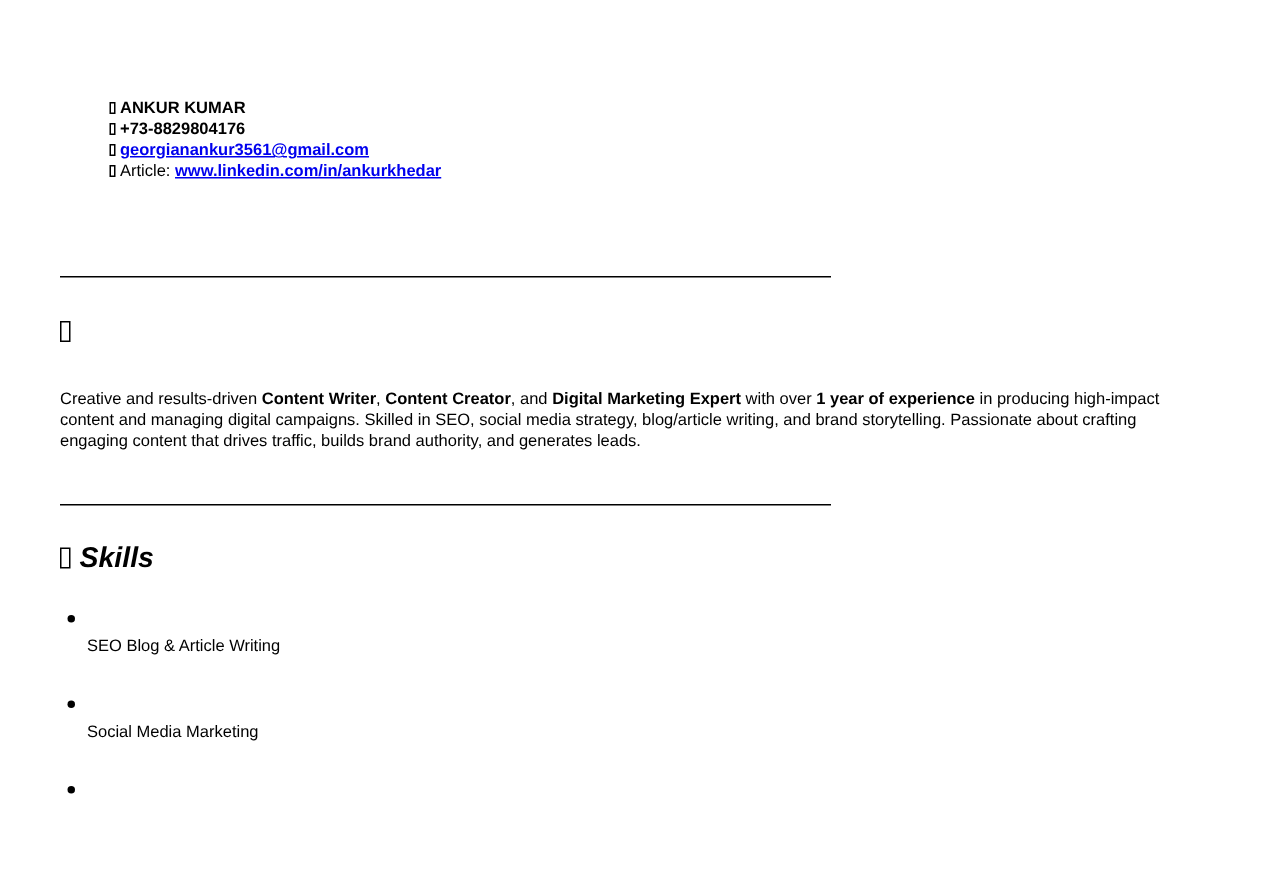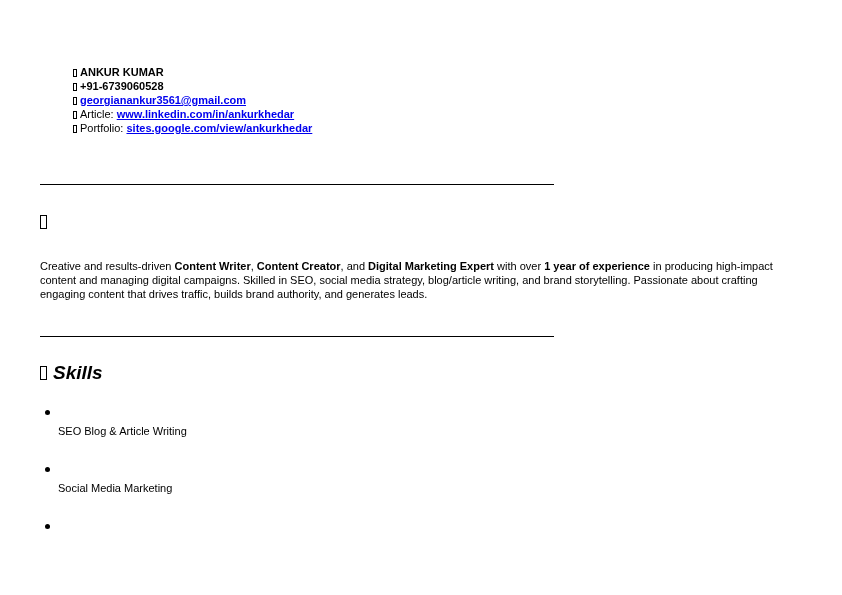--- a/index.html
+++ b/index.html
@@ -33,30 +33,27 @@
 </head>
 <body>
 
 <div class="page">
 
   <div class="contact">
     <div>
       <span class="tofu"></span><span class="bold">ANKUR KUMAR</span>
     </div>
     <div>
-      <span class="tofu"></span><span class="bold">+91-6739060528</span>
+      <span class="tofu"></span><span class="bold">+73-8829804176</span>
     </div>
     <div>
       <span class="tofu"></span><a class="bold" href="#">georgianankur3561@gmail.com</a>
     </div>
     <div>
       <span class="tofu"></span><span>Article: </span><a href="#">www.linkedin.com/in/ankurkhedar</a>
-    </div>
-    <div>
-      <span class="tofu"></span><span>Portfolio: </span><a href="#">sites.google.com/view/ankurkhedar</a>
     </div>
   </div>
 
   <div class="rule" style="top:184px;"></div>
 
   <h2 style="top:211px;">
     <span class="tofu-lg"></span>
   </h2>
 
   <div class="summary"><span>Creative and results-driven </span><span class="bold">Content Writer</span><span>, </span><span class="bold">Content Creator</span><span>, and </span><span class="bold">Digital Marketing Expert</span><span> with over </span><span class="bold">1 year of experience</span><span> in producing high-impact content and managing digital campaigns. Skilled in SEO, social media strategy, blog/article writing, and brand storytelling. Passionate about crafting engaging content that drives traffic, builds brand authority, and generates leads.</span></div>

